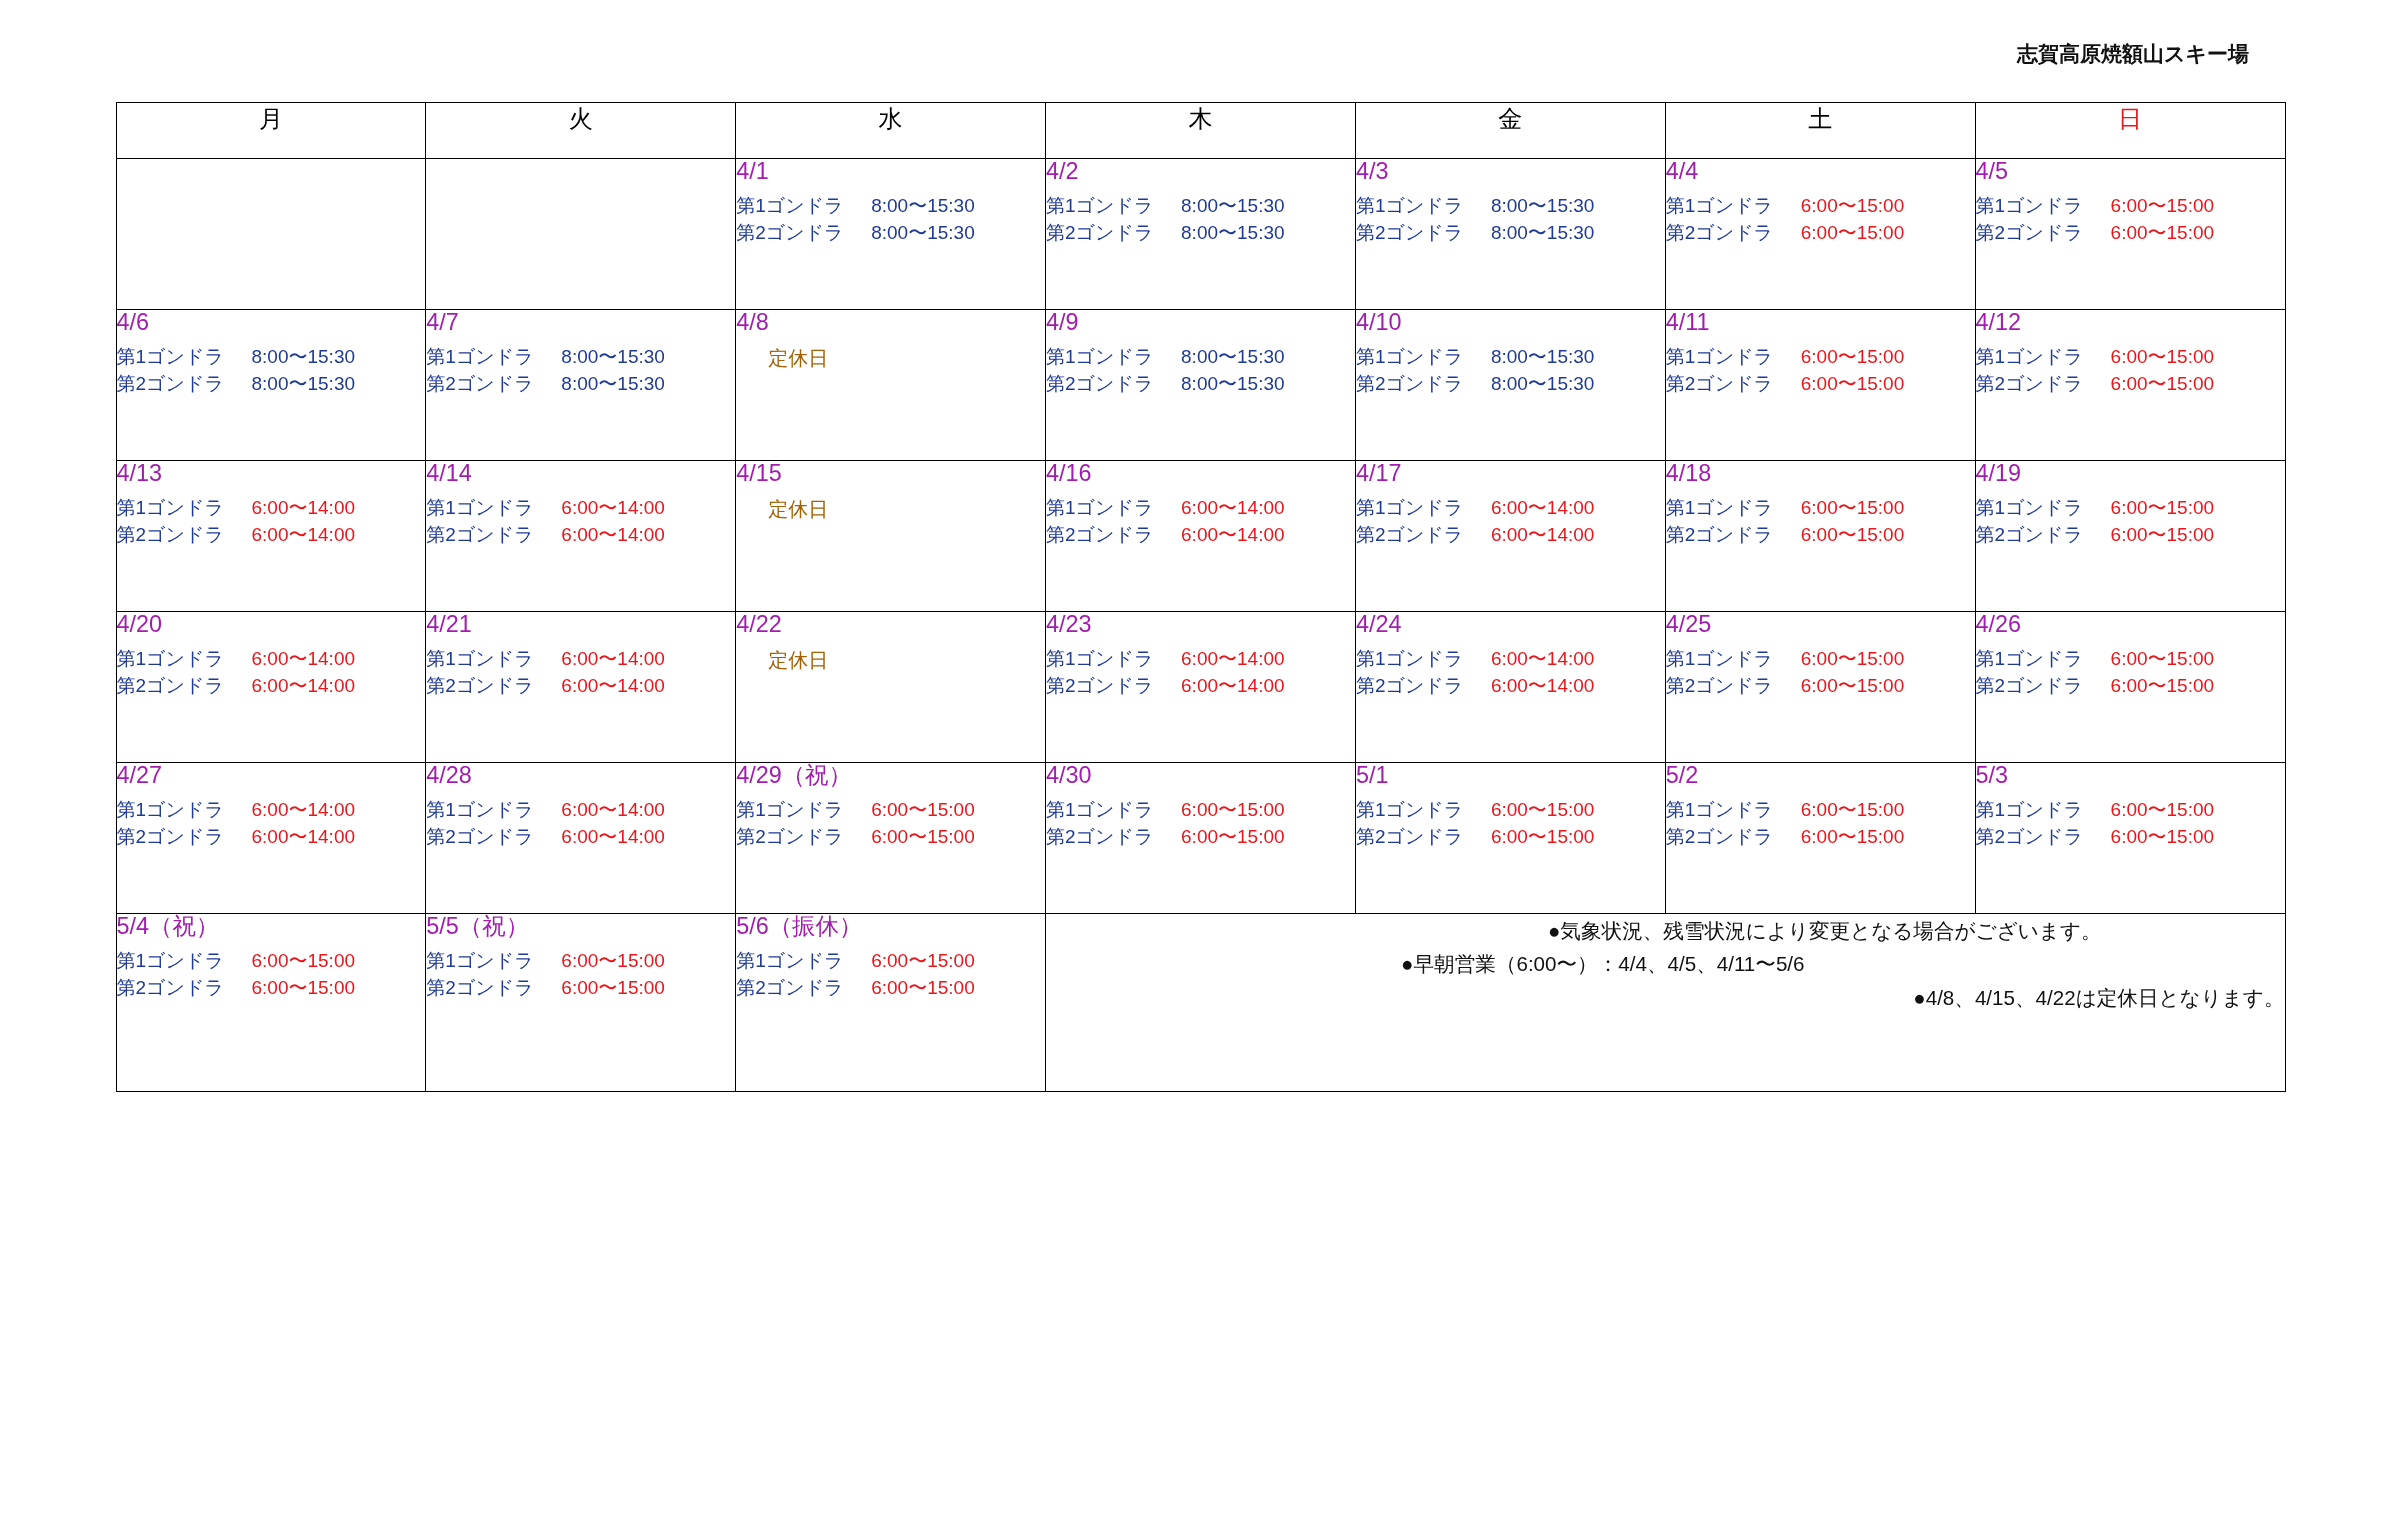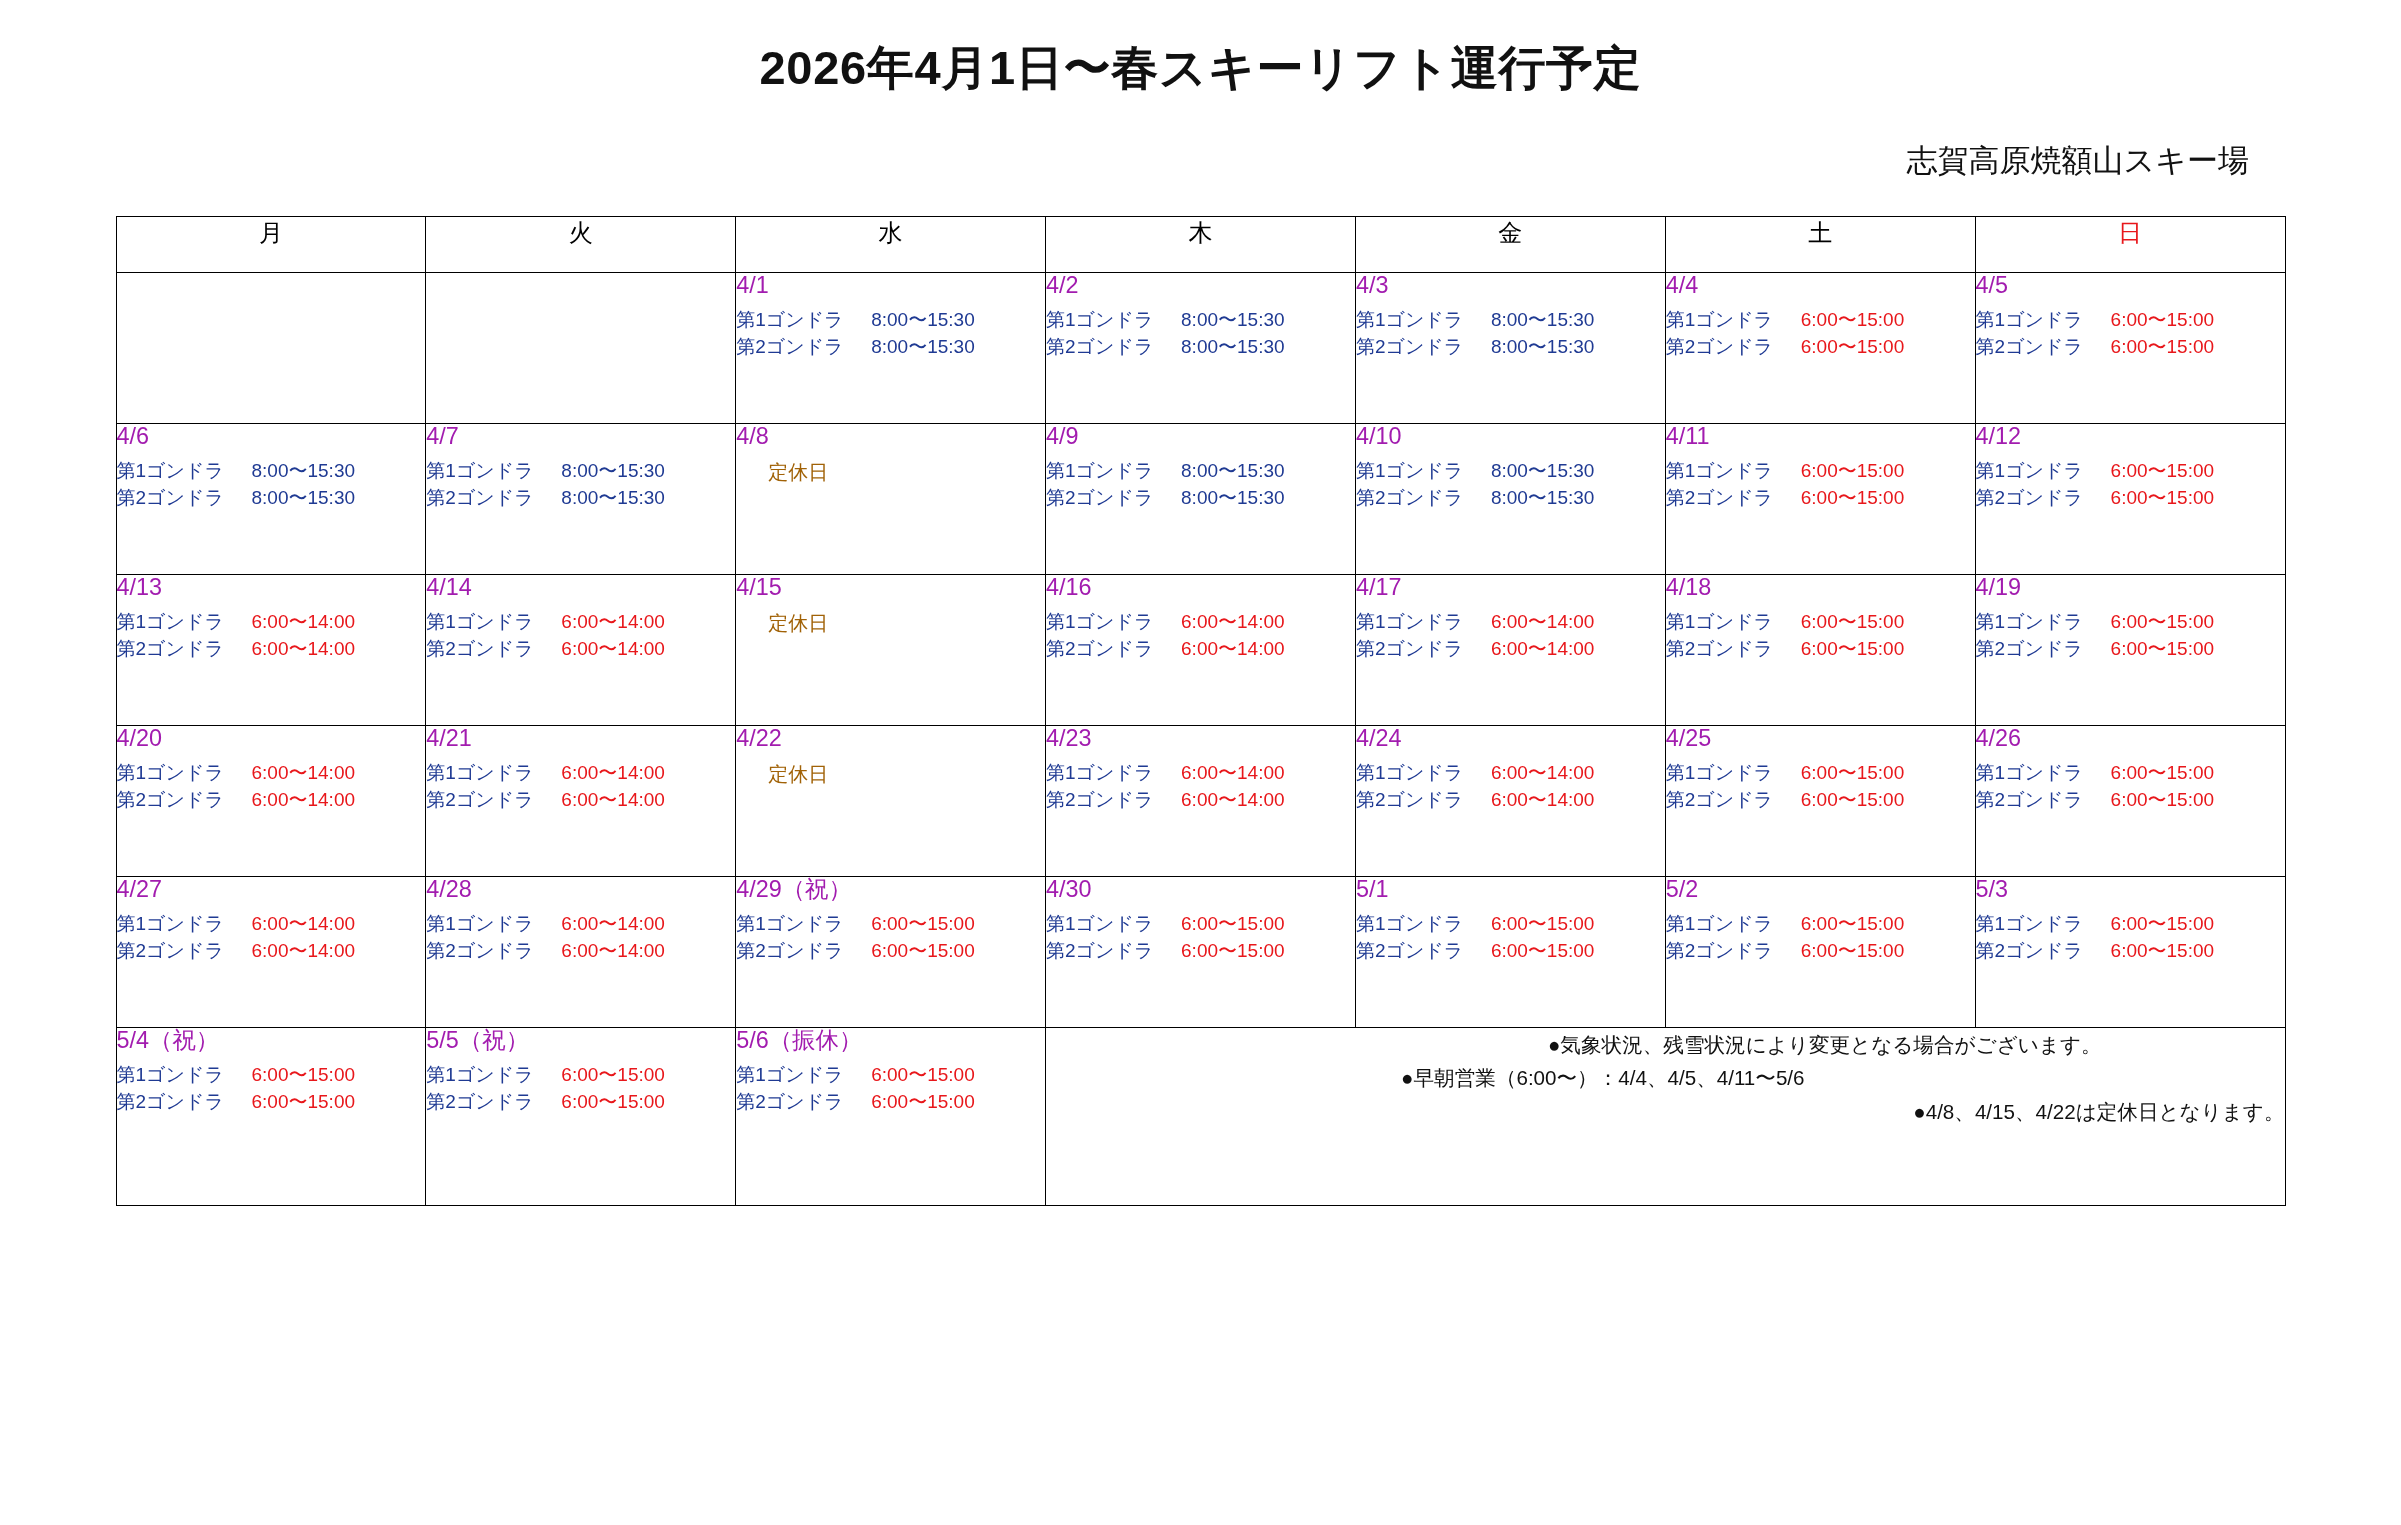--- a/index.html
+++ b/index.html
@@ -25,22 +25,22 @@
   .title {
     text-align: center;
     font-size: 47px;
     font-weight: bold;
     letter-spacing: 0.7px;
     margin-top: 37px;
     color: #111111;
   }
   .subtitle {
     text-align: right;
-    font-size: 31px;
-    font-weight: normal;
+    font-size: 21px;
+    font-weight: bold;
     margin-top: 40px;
     padding-right: 152px;
     color: #111111;
   }
   table.cal {
     border-collapse: collapse;
     margin: 34px auto 0 auto;
     width: 2170px;
     table-layout: fixed;
   }
@@ -111,21 +111,20 @@
   }
   .note-line.n1 { text-align: center; padding-left: 319px; }
   .note-line.n2 { text-align: left; padding-left: 355px; }
   .note-line.n3 { text-align: right; padding-left: 390px; }
 </style>
 </head>
 <body>
 
 <div class="page">
 
-  <div class="title">2026年4月1日〜春スキーリフト運行予定</div>
   <div class="subtitle">志賀高原焼額山スキー場</div>
 
   <table class="cal">
     <thead>
       <tr>
         <th class="dow">月</th>
         <th class="dow">火</th>
         <th class="dow">水</th>
         <th class="dow">木</th>
         <th class="dow">金</th>

